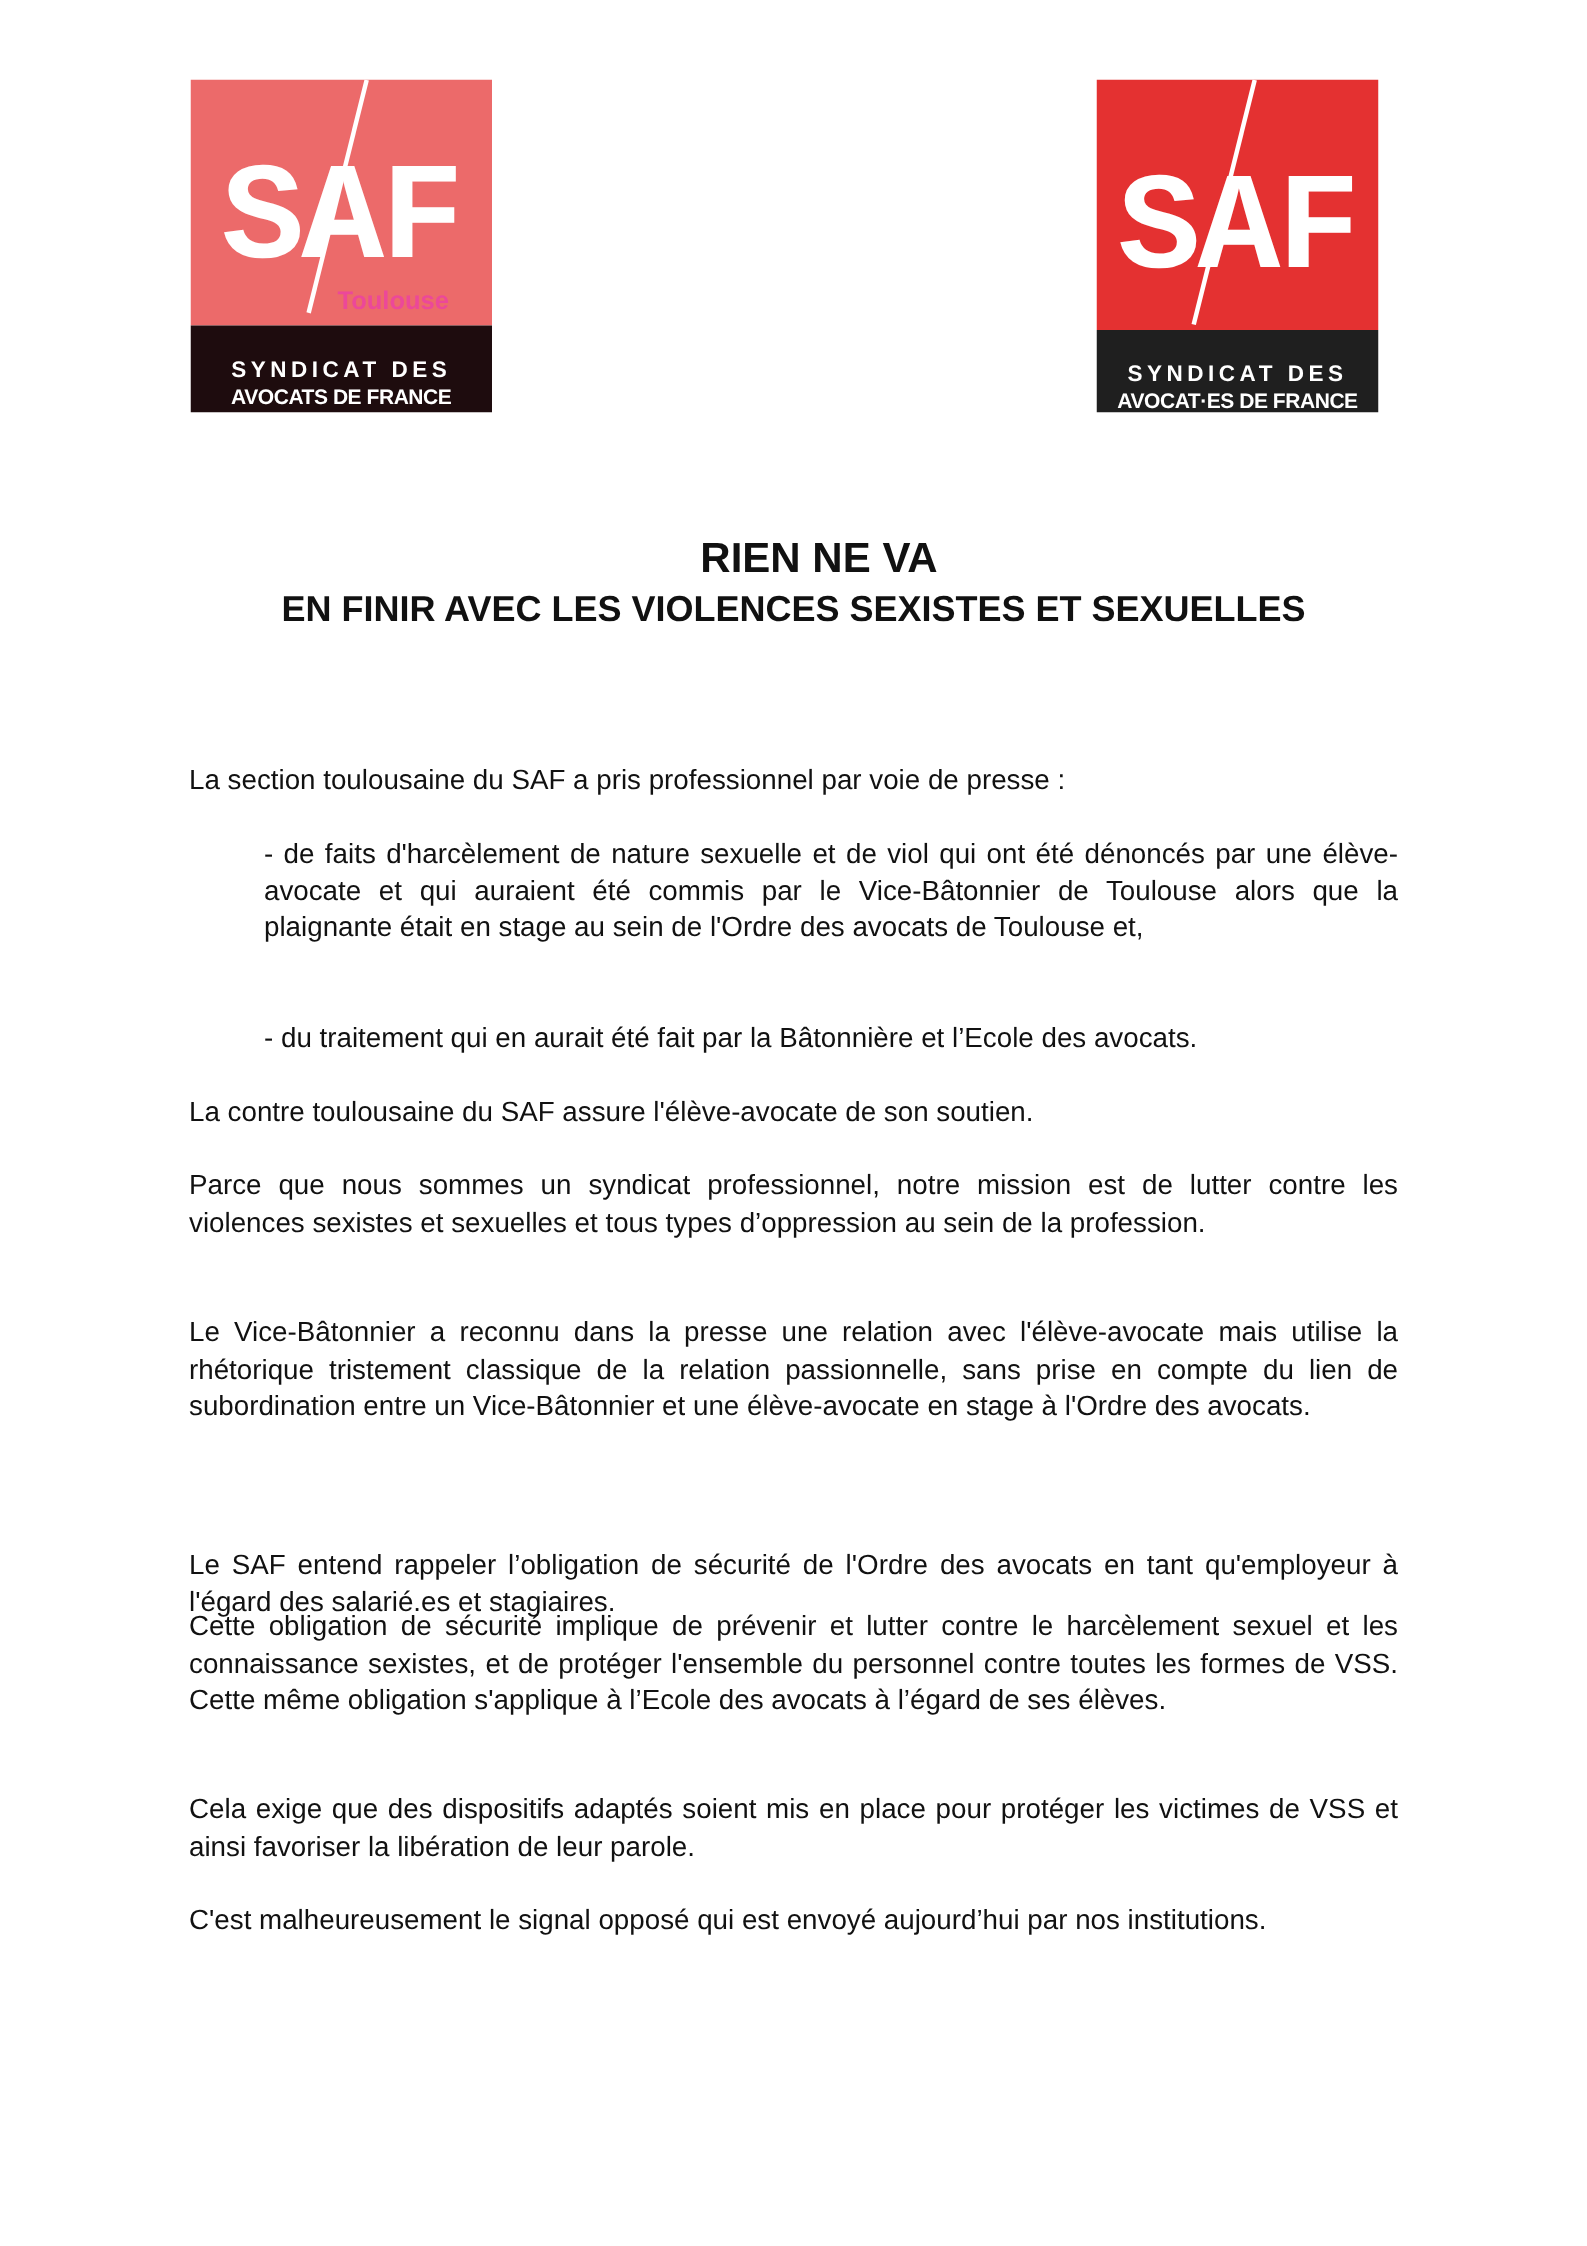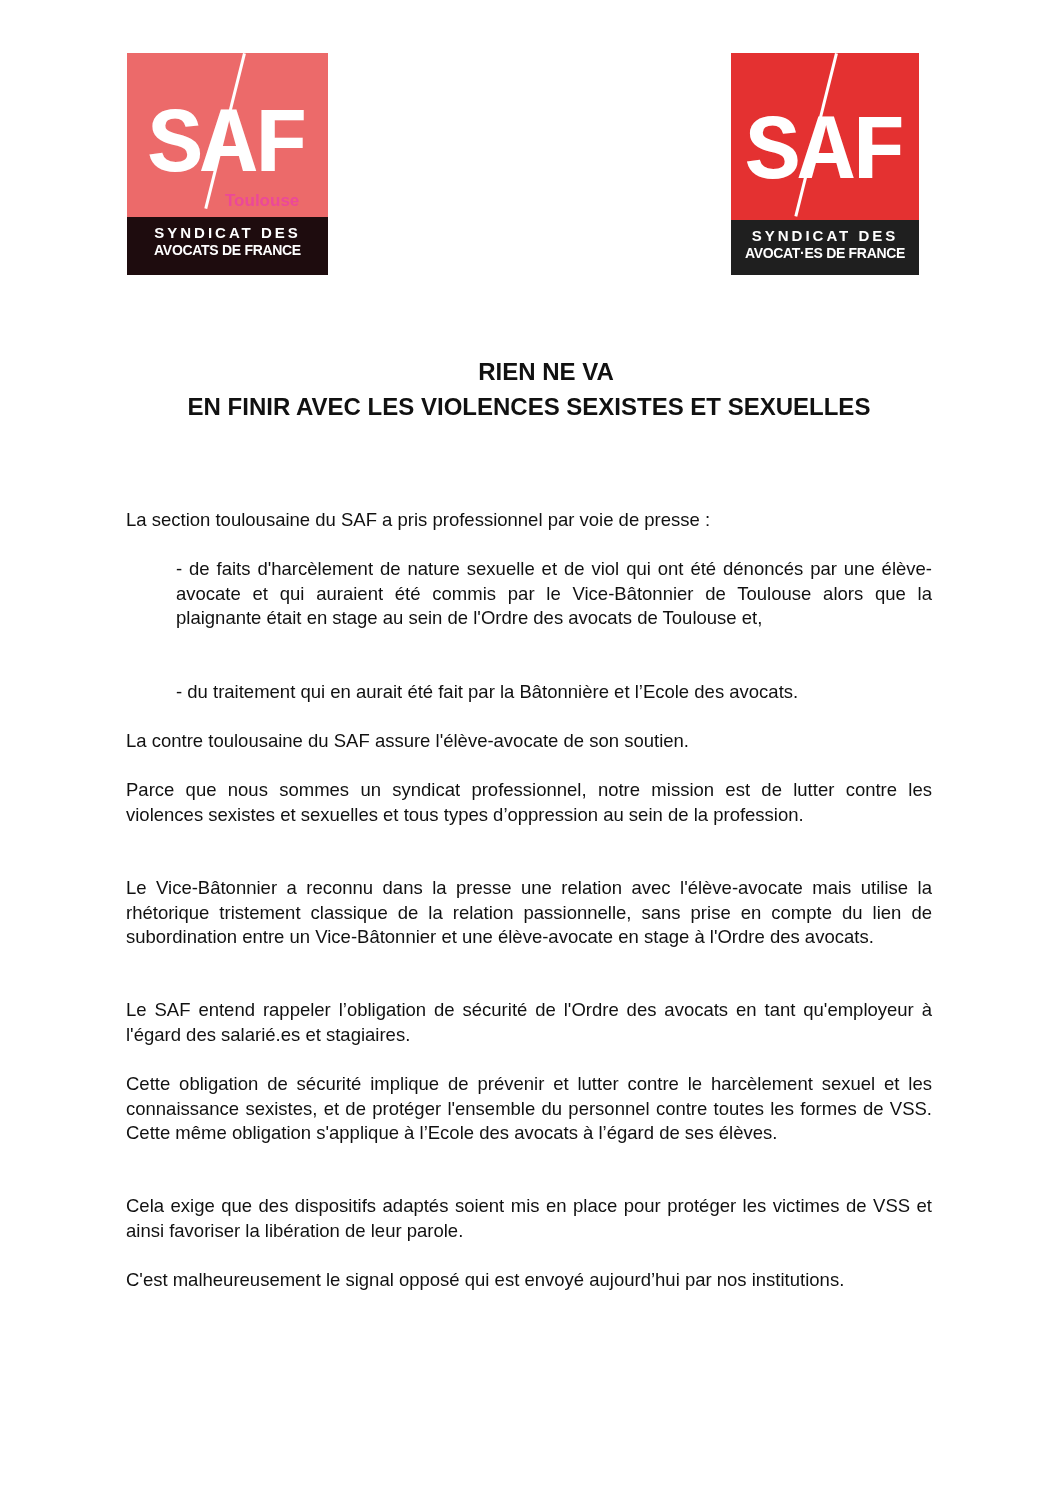--- a/index.html
+++ b/index.html
@@ -20,38 +20,38 @@
       color: #ffffff; font-weight: bold; font-family: Liberation Mono, monospace;
       letter-spacing: -2px;
     }
     .logo .city {
       position: absolute; color: #ec4899; font-weight: bold; font-size: 17px;
     }
     .logo .band {
       position: absolute; left: 0; right: 0; bottom: 0; color: #ffffff;
       text-align: center; font-weight: bold;
     }
-    .logo .band .l1 { display: block; letter-spacing: 3px; font-size: 15px; line-height: 18px; padding-top: 7px; }
+    .logo .band .l1 { display: block; letter-spacing: 3px; font-size: 15px; line-height: 18px; padding-top: 21px; }
     .logo .band .l2 { display: block; font-size: 14px; line-height: 17px; letter-spacing: -0.3px; }
 
     #logo-left { left: 127px; top: 53px; width: 201px; height: 222px; }
     #logo-left .top { height: 164px; background: #ec6a6a; }
     #logo-left .band { height: 58px; background: #1e0c0e; }
     #logo-left .saf { top: 48px; font-size: 92px; line-height: 92px; }
     #logo-left .city { left: 98px; top: 138px; }
     #logo-left .slash { left: 116px; top: 0; height: 160px; transform: rotate(14deg); }
 
     #logo-right { left: 731px; top: 53px; width: 188px; height: 222px; }
     #logo-right .top { height: 167px; background: #e43131; }
     #logo-right .band { height: 55px; background: #1f1f1f; }
     #logo-right .saf { top: 55px; font-size: 92px; line-height: 92px; }
     #logo-right .slash { left: 104px; top: 0; height: 168px; transform: rotate(14deg); }
 
     .title-block { position: absolute; left: 0; right: 0; top: 352px; text-align: center; font-weight: bold; }
-    .title-main { font-size: 24px; line-height: 40px; padding-left: 34px; }
+    .title-main { font-size: 28px; line-height: 40px; padding-left: 34px; }
     .title-sub { font-size: 24px; line-height: 30px; width: 700px; margin: 0 auto; }
 
     .body { position: absolute; left: 126px; width: 806px; font-size: 18.5px; line-height: 24.5px; }
     .para { margin: 0; text-align: justify; position: absolute; left: 0; width: 806px; }
     .bullet { left: 50px; width: 756px; }
   </style>
 </head>
 <body>
 
 <div class="logo" id="logo-left">
@@ -80,17 +80,17 @@
   <div class="title-sub">EN FINIR AVEC LES VIOLENCES SEXISTES ET SEXUELLES</div>
 </div>
 
 <div class="body" style="top:0;">
   <p class="para" style="top:508px;">La section toulousaine du SAF a pris professionnel par voie de presse :</p>
   <p class="para bullet" style="top:557px;">- de faits d'harcèlement de nature sexuelle et de viol qui ont été dénoncés par une élève-avocate et qui auraient été commis par le Vice-Bâtonnier de Toulouse alors que la plaignante était en stage au sein de l'Ordre des avocats de Toulouse et,</p>
   <p class="para bullet" style="top:680px;">- du traitement qui en aurait été fait par la Bâtonnière et l’Ecole des avocats.</p>
   <p class="para" style="top:729px;">La contre toulousaine du SAF assure l'élève-avocate de son soutien.</p>
   <p class="para" style="top:778px;">Parce que nous sommes un syndicat professionnel, notre mission est de lutter contre les violences sexistes et sexuelles et tous types d’oppression au sein de la profession.</p>
   <p class="para" style="top:876px;">Le Vice-Bâtonnier a reconnu dans la presse une relation avec l'élève-avocate mais utilise la rhétorique tristement classique de la relation passionnelle, sans prise en compte du lien de subordination entre un Vice-Bâtonnier et une élève-avocate en stage à l'Ordre des avocats.</p>
-  <p class="para" style="top:998px;">Le SAF entend rappeler l’obligation de sécurité de l'Ordre des avocats en tant qu'employeur à l'égard des salarié.es et stagiaires.</p>
+  <p class="para" style="top:1031px;">Le SAF entend rappeler l’obligation de sécurité de l'Ordre des avocats en tant qu'employeur à l'égard des salarié.es et stagiaires.</p>
   <p class="para" style="top:1072px;">Cette obligation de sécurité implique de prévenir et lutter contre le harcèlement sexuel et les connaissance sexistes, et de protéger l'ensemble du personnel contre toutes les formes de VSS. Cette même obligation s'applique à l’Ecole des avocats à l’égard de ses élèves.</p>
   <p class="para" style="top:1194px;">Cela exige que des dispositifs adaptés soient mis en place pour protéger les victimes de VSS et ainsi favoriser la libération de leur parole.</p>
   <p class="para" style="top:1268px;">C'est malheureusement le signal opposé qui est envoyé aujourd’hui par nos institutions.</p>
 </div>
 
 </body></html>

